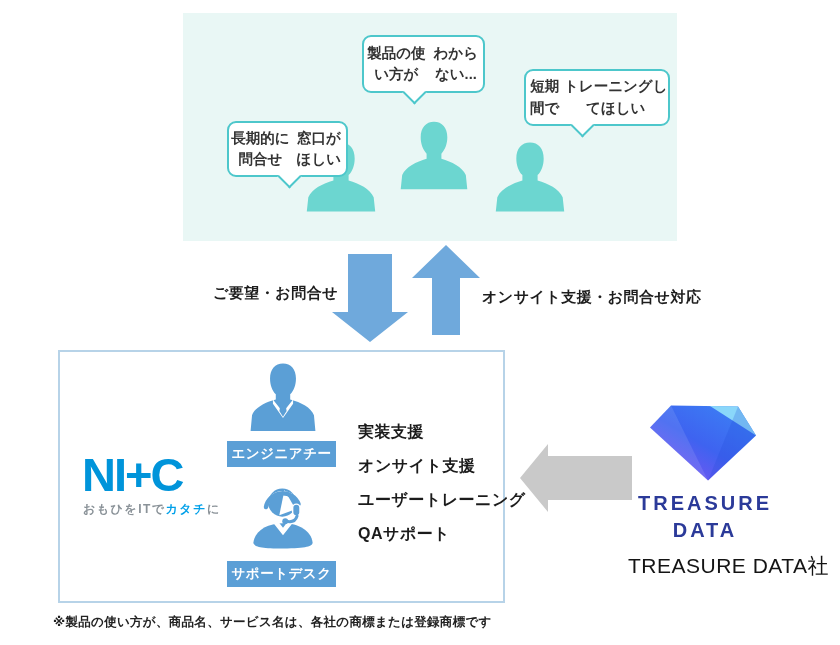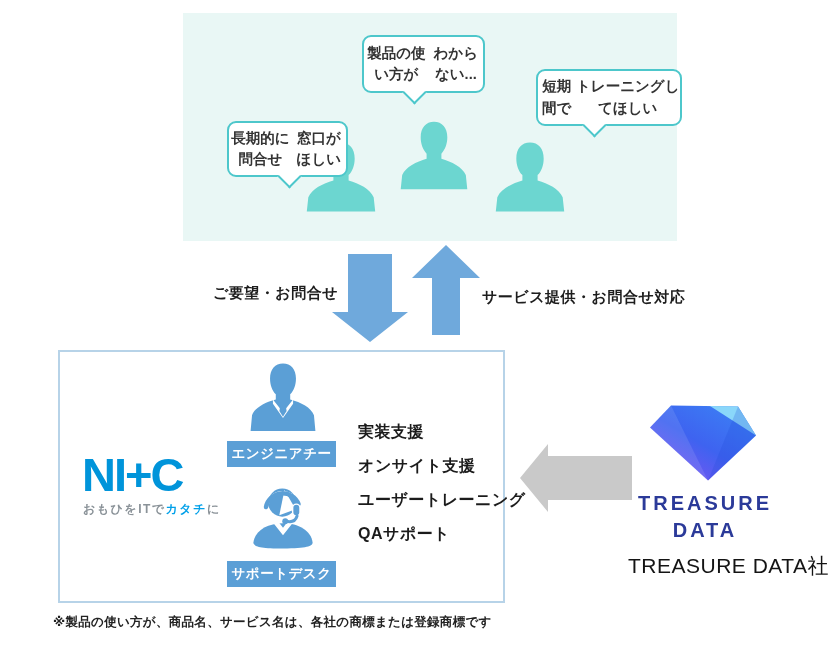--- a/index.html
+++ b/index.html
@@ -15,21 +15,21 @@
     font-size:14.5px;font-weight:bold;color:#333;line-height:1.45;text-align:center;z-index:3;
   }
   .bubble .tail{
     position:absolute;bottom:-9.5px;width:15px;height:15px;background:#fff;
     border-right:2.5px solid #4dc7cb;border-bottom:2.5px solid #4dc7cb;transform:rotate(45deg);
   }
   .bubble-1{left:227px;top:78px;width:117px;height:52px;margin-top:43px;}
   .bubble-1 .tail{left:52px;}
   .bubble-2{left:362px;top:35px;width:119px;height:54px;}
   .bubble-2 .tail{left:42px;}
-  .bubble-3{left:536px;top:69px;width:142px;height:53px;}
+  .bubble-3{left:524px;top:69px;width:142px;height:53px;}
   .bubble-3 .tail{left:48px;}
   .person{position:absolute;z-index:1;}
   .person-1{left:303px;top:139px;width:76px;height:73px;}
   .person-2{left:397px;top:112px;width:74px;height:84px;}
   .person-3{left:492px;top:139px;width:76px;height:73px;}
   
   .arrow-down{position:absolute;left:332px;top:254px;width:76px;height:88px;}
   .arrow-up{position:absolute;left:412px;top:245px;width:68px;height:90px;}
   .flow-label{position:absolute;font-size:15px;font-weight:bold;color:#1d1d1d;letter-spacing:.5px;}
   .label-request{left:208px;top:284px;width:130px;text-align:right;}
@@ -92,21 +92,21 @@
     <path fill="#6cd6d0" d="M50,4 C61,4 68,12 68,25 C68,34 65,42 60,47 L60,54 C74,58 88,65 93,76 L95,95 L5,95 L7,76 C12,65 26,58 40,54 L40,47 C35,42 32,34 32,25 C32,12 39,4 50,4 Z"></path>
   </svg>
 
   <svg class="arrow-down" viewBox="0 0 76 88">
     <polygon fill="#6fa9dc" points="16,0 60,0 60,58 76,58 38,88 0,58 16,58"></polygon>
   </svg>
   <svg class="arrow-up" viewBox="0 0 68 90">
     <polygon fill="#6fa9dc" points="34,0 68,33 48,33 48,90 20,90 20,33 0,33"></polygon>
   </svg>
   <div class="flow-label label-request">ご要望・お問合せ</div>
-  <div class="flow-label label-response">サービス提供・お問合せ対応</div>
+  <div class="flow-label label-response">オンサイト支援・お問合せ対応</div>
 
   <section class="nhc-box"></section>
 
   <div class="nhc-logo">
     <span class="nhc-logo-text">NI+C</span>
   </div>
   <div class="nhc-tagline"><span>おもひをITで</span><span class="hl">カタチ</span><span>に</span></div>
 
   <svg class="team-icon icon-engineer" viewBox="0 0 100 96">
     <path fill="#5b9fd6" d="M50,2 C61,2 68,10 68,23 C68,32 65,40 60,45 L60,52 C75,56 89,63 93,74 L95,96 L5,96 L7,74 C11,63 25,56 40,52 L40,45 C35,40 32,32 32,23 C32,10 39,2 50,2 Z"></path>

